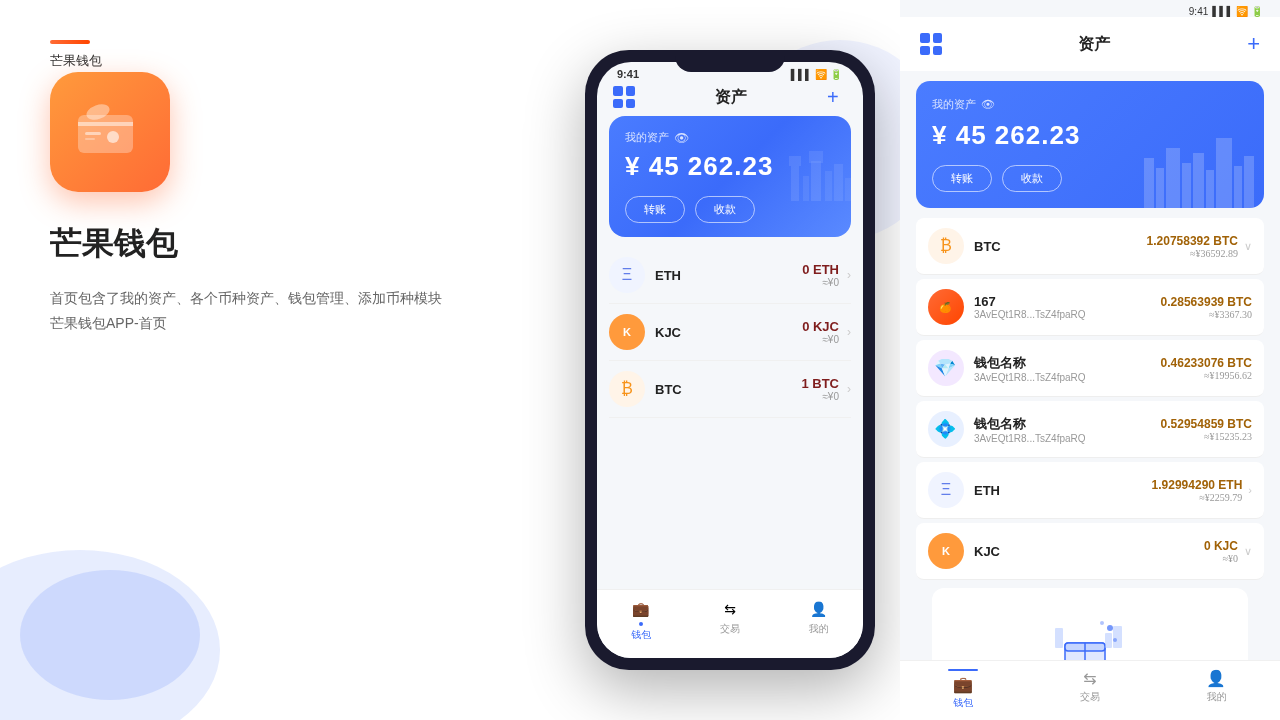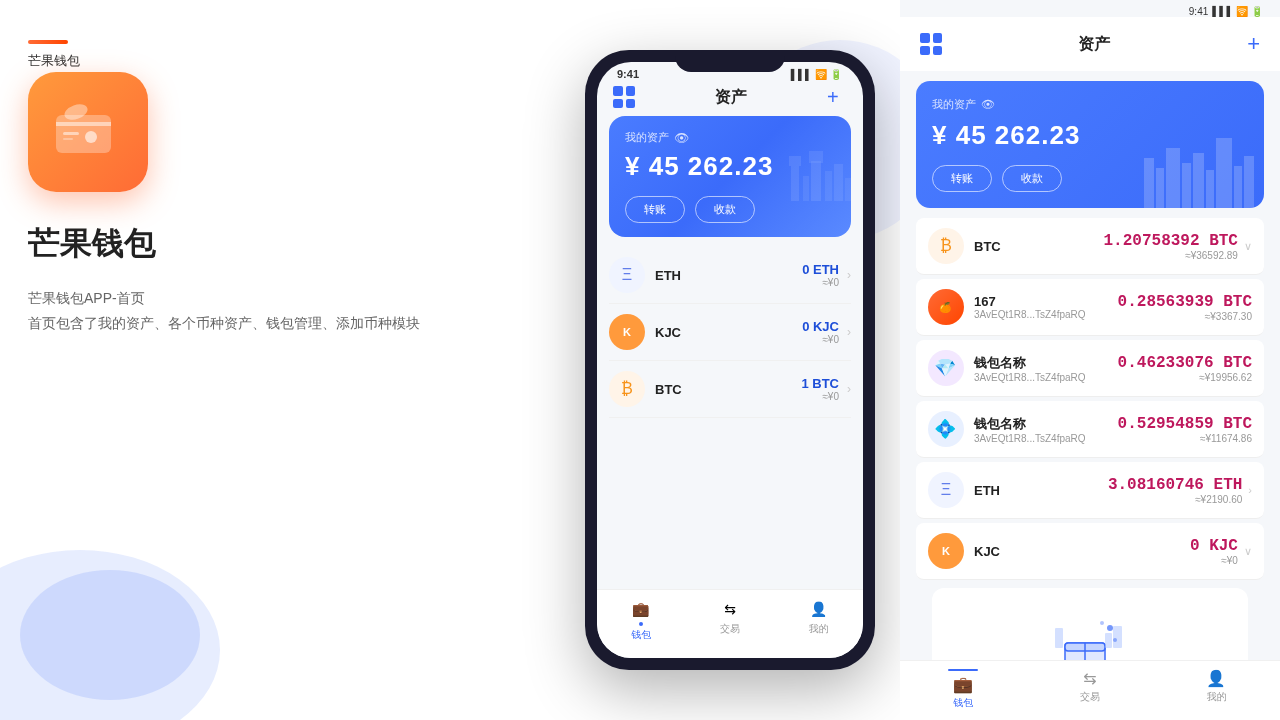--- a/index.html
+++ b/index.html
@@ -11,21 +11,21 @@
       background: #fff;
       display: flex;
     }
 
     
     .left-panel {
       width: 560px;
       height: 720px;
       background: #fff;
       position: relative;
-      padding: 40px 28px;
+      padding: 40px 50px;
       flex-shrink: 0;
     }
     .left-panel .accent-line {
       width: 40px;
       height: 4px;
       background: linear-gradient(90deg, #ff6b35, #ff4500);
       border-radius: 2px;
       margin-bottom: 8px;
     }
     .left-panel .brand-name {
@@ -235,21 +235,21 @@
       font-size: 16px;
       margin-right: 10px;
       flex-shrink: 0;
     }
     .coin-icon.eth { background: #f0f4ff; color: #627eea; }
     .coin-icon.kjc { background: #fff8e1; color: #f5a623; }
     .coin-icon.btc { background: #fff4e8; color: #f7931a; }
     .coin-info { flex: 1; }
     .coin-name { font-size: 13px; font-weight: 600; color: #222; }
     .coin-amount { text-align: right; }
-    .coin-amount .value { font-size: 13px; font-weight: 600; color: #1d4ed8; }
+    .coin-amount .value { font-size: 13px; font-weight: 600; color: #7f1d1d; }
     .coin-amount .sub { font-size: 10px; color: #999; }
     .coin-arrow { color: #ccc; font-size: 12px; margin-left: 8px; }
 
     
     .phone-bottom-nav {
       position: absolute;
       bottom: 0;
       left: 0;
       right: 0;
       background: #fff;
@@ -403,22 +403,22 @@
     .rp-coin-icon.btc { background: #fff4e8; color: #f7931a; }
     .rp-coin-icon.c123 { background: linear-gradient(135deg, #ff6b35, #ff4500); color: #fff; font-size: 10px; font-weight: 700; }
     .rp-coin-icon.wallet-purple { background: #f3e8ff; color: #8b5cf6; font-size: 18px; }
     .rp-coin-icon.wallet-blue { background: #e8f0ff; color: #3b6bfa; font-size: 18px; }
     .rp-coin-icon.eth { background: #f0f4ff; color: #627eea; }
     .rp-coin-icon.kjc { background: #fff8e1; color: #f5a623; }
     .rp-coin-info { flex: 1; }
     .rp-coin-name { font-size: 13px; font-weight: 600; color: #222; }
     .rp-coin-addr { font-size: 10px; color: #999; }
     .rp-coin-right { text-align: right; }
-    .rp-coin-value { font-size: 16px; font-weight: 600; color: #be185d; font-family: Liberation Mono, monospace; }
-    .rp-coin-sub { font-size: 10px; color: #999; }
+    .rp-coin-value { font-size: 12px; font-weight: 600; color: #a16207; }
+    .rp-coin-sub { font-size: 10px; color: #999; font-family: Liberation Serif, serif; }
     .rp-coin-arrow { color: #ccc; font-size: 11px; margin-left: 6px; }
 
     
     .rp-empty {
       display: flex;
       flex-direction: column;
       align-items: center;
       padding: 20px;
       background: #fff;
       margin: 8px 16px;
@@ -485,22 +485,22 @@
 
       <rect x="12" y="32" width="16" height="3" rx="1.5" fill="rgba(255,255,255,0.5)"></rect>
       <rect x="12" y="38" width="10" height="2" rx="1" fill="rgba(255,255,255,0.3)"></rect>
 
       <ellipse cx="25" cy="12" rx="12" ry="7" fill="rgba(255,255,255,0.4)" transform="rotate(-20 25 12)"></ellipse>
     </svg>
   </div>
 
   <div class="app-title">芒果钱包</div>
   <div class="app-desc">
+    <div>首页包含了我的资产、各个币种资产、钱包管理、添加币种模块</div>
     <div>芒果钱包APP-首页</div>
-    <div>首页包含了我的资产、各个币种资产、钱包管理、添加币种模块</div>
   </div>
 
   <div class="blue-blob"></div>
   <div class="blue-blob2"></div>
 </div>
 
 <div class="phone-panel">
   <div class="phone-blue-deco"></div>
   <div class="phone-frame">
     <div class="phone-notch"></div>
@@ -690,32 +690,32 @@
     </div>
 
     <div class="rp-coin-item">
       <div class="rp-coin-icon wallet-blue">💠</div>
       <div class="rp-coin-info">
         <div class="rp-coin-name">钱包名称</div>
         <div class="rp-coin-addr">3AvEQt1R8...TsZ4fpaRQ</div>
       </div>
       <div class="rp-coin-right">
         <div class="rp-coin-value">0.52954859 BTC</div>
-        <div class="rp-coin-sub">≈¥11674.86</div>
+        <div class="rp-coin-sub">≈¥15235.23</div>
       </div>
     </div>
 
     <div class="rp-coin-item">
       <div class="rp-coin-icon eth">Ξ</div>
       <div class="rp-coin-info">
         <div class="rp-coin-name">ETH</div>
       </div>
       <div class="rp-coin-right">
-        <div class="rp-coin-value">3.08160746 ETH</div>
-        <div class="rp-coin-sub">≈¥2190.60</div>
+        <div class="rp-coin-value">1.92994290 ETH</div>
+        <div class="rp-coin-sub">≈¥2259.79</div>
       </div>
       <div class="rp-coin-arrow">›</div>
     </div>
 
     <div class="rp-coin-item">
       <div class="rp-coin-icon kjc" style="background:#ff9a3c;color:#fff;font-weight:700;font-size:11px;">K</div>
       <div class="rp-coin-info">
         <div class="rp-coin-name">KJC</div>
       </div>
       <div class="rp-coin-right">

